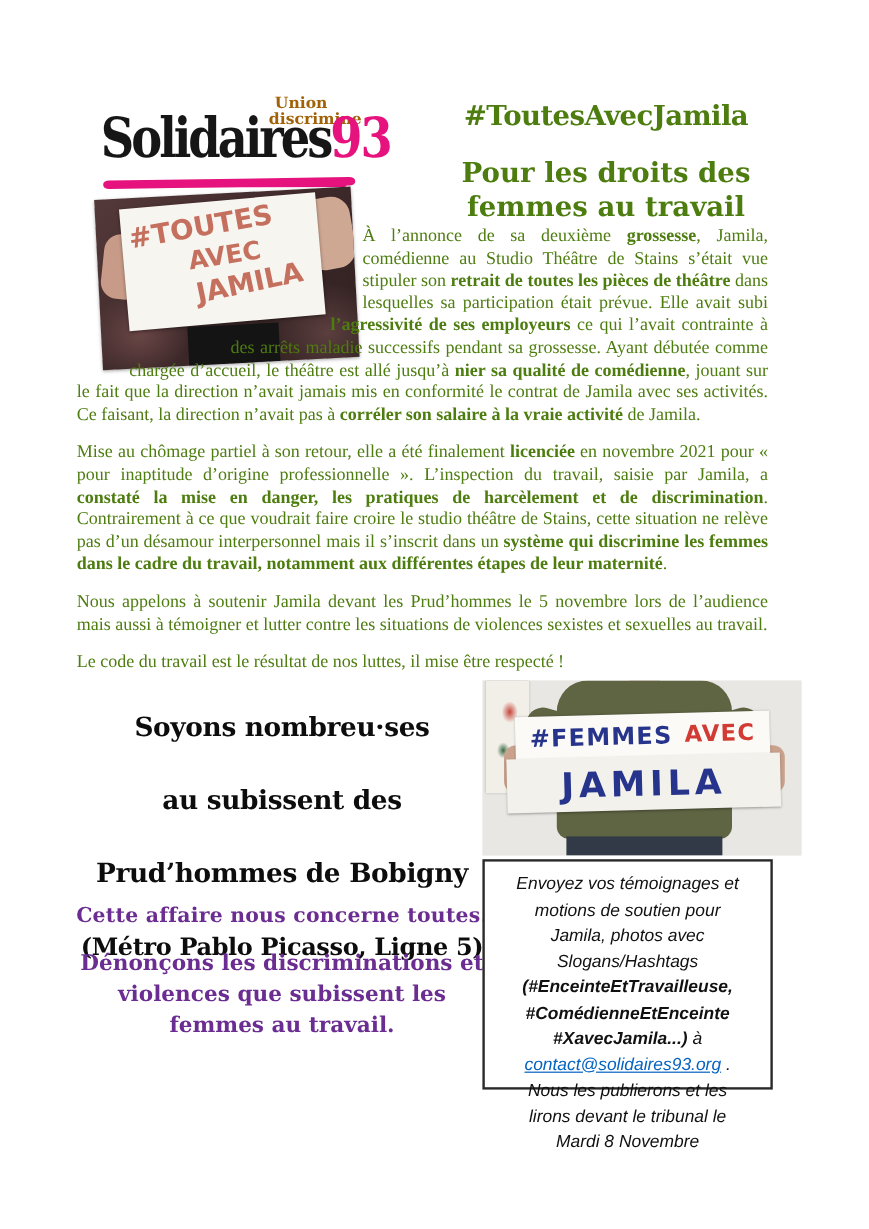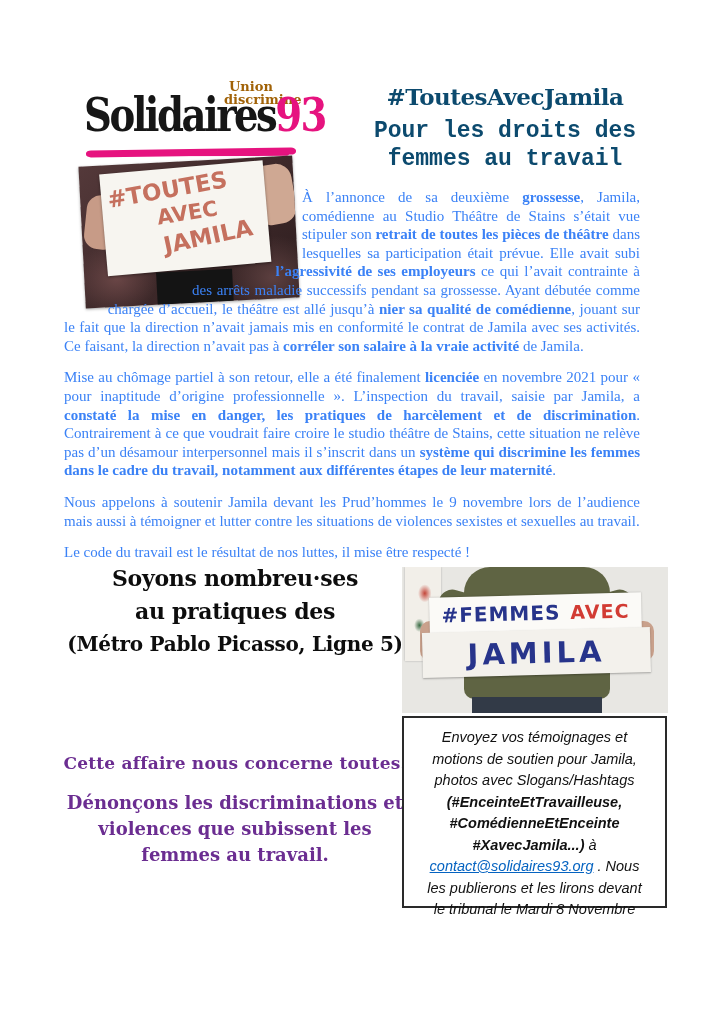--- a/index.html
+++ b/index.html
@@ -15,23 +15,23 @@
              font-size:46px;line-height:46px;letter-spacing:-3px;transform:scaleX(0.84);
              transform-origin:left;white-space:nowrap;color:#161616;}
   .logo-name .num{color:var(--c-pink,#e6137f);letter-spacing:-2px;}
   .logo-underline{position:absolute;left:2px;top:69px;width:210px;height:7px;
                   background:var(--c-pink,#e6137f);border-radius:5px/3px;transform:rotate(-0.8deg);}
   .logo-underline:after{content:"";position:absolute;left:8px;top:3px;width:195px;height:4px;
                   background:var(--c-pink,#e6137f);border-radius:3px;transform:rotate(0.7deg);}
 
   
   .header-titles{position:absolute;left:362px;top:84px;width:286px;text-align:center;
-                 font-family:"DejaVu Serif",serif;font-weight:bold;color:#0c4a6e;}
+                 font-family:"DejaVu Serif",serif;font-weight:bold;color:#4d7c0f;}
   .header-hashtag{font-size:23px;line-height:26px;letter-spacing:-0.5px;}
-  .header-sub{margin-top:7px;font-size:23px;line-height:28px;font-family:Liberation Mono, monospace;}
+  .header-sub{margin-top:21px;font-size:23px;line-height:28px;}
 
   
   .photo1{position:absolute;left:82px;top:161px;width:214px;height:142px;transform:rotate(-3deg);
           background:
             radial-gradient(60px 50px at 15% 80%,#6a4646 0%,rgba(0,0,0,0) 70%),
             radial-gradient(70px 60px at 88% 85%,#5c3f3f 0%,rgba(0,0,0,0) 70%),
             linear-gradient(140deg,#54393a 0%,#412b2c 45%,#2e1e1f 100%);
           overflow:hidden;box-shadow:0 1px 3px rgba(0,0,0,.35);}
   .photo1-hand-left{position:absolute;left:4px;top:30px;width:34px;height:54px;background:#c79b87;
           border-radius:14px;transform:rotate(9deg);}
@@ -41,31 +41,31 @@
           transform:rotate(-2deg);box-shadow:0 1px 3px rgba(0,0,0,.4);}
   .photo1-dark{position:absolute;left:72px;bottom:0;width:76px;height:32px;background:#141414;}
   .sign1-line{position:absolute;font-family:"DejaVu Sans",sans-serif;font-weight:bold;
           color:var(--c-salmon,#c5705e);white-space:nowrap;}
   .sign1-l1{left:6px;top:8px;font-size:23px;transform:rotate(-5deg);}
   .sign1-l2{left:54px;top:34px;font-size:21px;transform:rotate(-4deg);}
   .sign1-l3{left:58px;top:58px;font-size:23px;transform:rotate(-7deg);}
 
   
   .body-text{position:absolute;left:64px;top:188px;width:576px;font-size:15px;line-height:18.6px;
-             text-align:justify;color:#3b82f6;}
+             text-align:justify;color:#4d7c0f;}
   .body-text p{margin:0 0 13px 0;}
   .float-spacer{float:left;width:230px;height:122px;margin-right:8px;
                 shape-outside:polygon(0 0,100% 0,100% 56%,64% 72%,30% 86%,0 100%);}
   .b{font-weight:bold;}
   .link{color:var(--c-link,#0563c1);text-decoration:underline;}
 
   
   .event{position:absolute;left:60px;top:562px;width:350px;text-align:center;
          font-family:"DejaVu Serif",serif;font-weight:bold;color:#0d0d0d;}
-  .event-line{font-size:22px;line-height:33px;letter-spacing:-0.3px;}
+  .event-line{font-size:22px;line-height:33px;letter-spacing:-0.3px;margin-top:28px;}
   .event-line.small{font-size:20px;line-height:32px;}
 
   
   .purple{position:absolute;left:60px;top:752px;width:350px;text-align:center;
           font-family:"DejaVu Serif",serif;font-weight:bold;color:var(--c-purple,#6b2d91);}
   .purple-1{font-size:17px;line-height:22px;letter-spacing:0.2px;}
   .purple-2{margin-top:16px;font-size:18px;line-height:26px;}
 
   
   .photo2{position:absolute;left:402px;top:567px;width:266px;height:146px;background:#e8e7e3;overflow:hidden;}
@@ -91,21 +91,21 @@
           box-shadow:0 0 2px rgba(0,0,0,.25);display:flex;align-items:center;
           justify-content:space-between;padding:0 12px;box-sizing:border-box;}
   .banner-strip2{position:absolute;left:0;top:35px;width:228px;height:45px;background:#f3f1ec;
           box-shadow:0 1px 2px rgba(0,0,0,.3);display:flex;align-items:center;justify-content:center;}
   .banner-word{font-family:"DejaVu Sans",sans-serif;font-weight:bold;letter-spacing:1px;}
   .banner-femmes{font-size:20px;color:var(--c-banner-blue,#27348b);}
   .banner-avec{font-size:19px;color:var(--c-banner-red,#d23b33);}
   .banner-jamila{font-size:29px;letter-spacing:4px;color:var(--c-banner-blue,#27348b);}
 
   
-  .info-box{position:absolute;left:402px;top:716px;width:265px;height:192px;border:2px solid #2a2a2a;
+  .info-box{position:absolute;left:402px;top:716px;width:242px;height:192px;border:2px solid #2a2a2a;
             box-sizing:border-box;background:#fff;padding:9px 20px;text-align:center;
             font-family:"Liberation Sans",sans-serif;font-style:italic;font-size:14.5px;
             line-height:21.5px;color:#111;}
 </style>
 </head>
 <body>
 
 <div class="page">
 
   <div class="logo">
@@ -132,27 +132,28 @@
       <div class="sign1-line sign1-l2">AVEC</div>
       <div class="sign1-line sign1-l3">JAMILA</div>
     </div>
     <div class="photo1-dark"></div>
   </div>
 
   <div class="body-text">
     <div class="float-spacer"></div>
     <p><span>À l’annonce de sa deuxième </span><span class="b">grossesse</span><span>, Jamila, comédienne au Studio Théâtre de Stains s’était vue stipuler son </span><span class="b">retrait de toutes les pièces de théâtre</span><span> dans lesquelles sa participation était prévue. Elle avait subi </span><span class="b">l’agressivité de ses employeurs</span><span> ce qui l’avait contrainte à des arrêts maladie successifs pendant sa grossesse. Ayant débutée comme chargée d’accueil, le théâtre est allé jusqu’à </span><span class="b">nier sa qualité de comédienne</span><span>, jouant sur le fait que la direction n’avait jamais mis en conformité le contrat de Jamila avec ses activités. Ce faisant, la direction n’avait pas à </span><span class="b">corréler son salaire à la vraie activité</span><span> de Jamila.</span></p>
     <p><span>Mise au chômage partiel à son retour, elle a été finalement </span><span class="b">licenciée</span><span> en novembre 2021 pour « pour inaptitude d’origine professionnelle ». L’inspection du travail, saisie par Jamila, a </span><span class="b">constaté la mise en danger, les pratiques de harcèlement et de discrimination</span><span>. Contrairement à ce que voudrait faire croire le studio théâtre de Stains, cette situation ne relève pas d’un désamour interpersonnel mais il s’inscrit dans un </span><span class="b">système qui discrimine les femmes dans le cadre du travail, notamment aux différentes étapes de leur maternité</span><span>.</span></p>
-    <p>Nous appelons à soutenir Jamila devant les Prud’hommes le 9 novembre lors de l’audience mais aussi à témoigner et lutter contre les situations de violences sexistes et sexuelles au travail.</p>
+    <p>Nous appelons à soutenir Jamila devant les Prud’hommes le 5 novembre lors de l’audience mais aussi à témoigner et lutter contre les situations de violences sexistes et sexuelles au travail.</p>
     <p>Le code du travail est le résultat de nos luttes, il mise être respecté !</p>
   </div>
 
   <div class="event">
     <div class="event-line">Soyons nombreu·ses</div>
-    <div class="event-line">au pratiques des</div>
+    <div class="event-line">au subissent des</div>
+    <div class="event-line">Prud’hommes de Bobigny</div>
     <div class="event-line small">(Métro Pablo Picasso, Ligne 5)</div>
   </div>
 
   <div class="purple">
     <div class="purple-1">Cette affaire nous concerne toutes.</div>
     <div class="purple-2">Dénonçons les discriminations et violences que subissent les femmes au travail.</div>
   </div>
 
   <div class="photo2">
     <div class="photo2-poster"></div>

